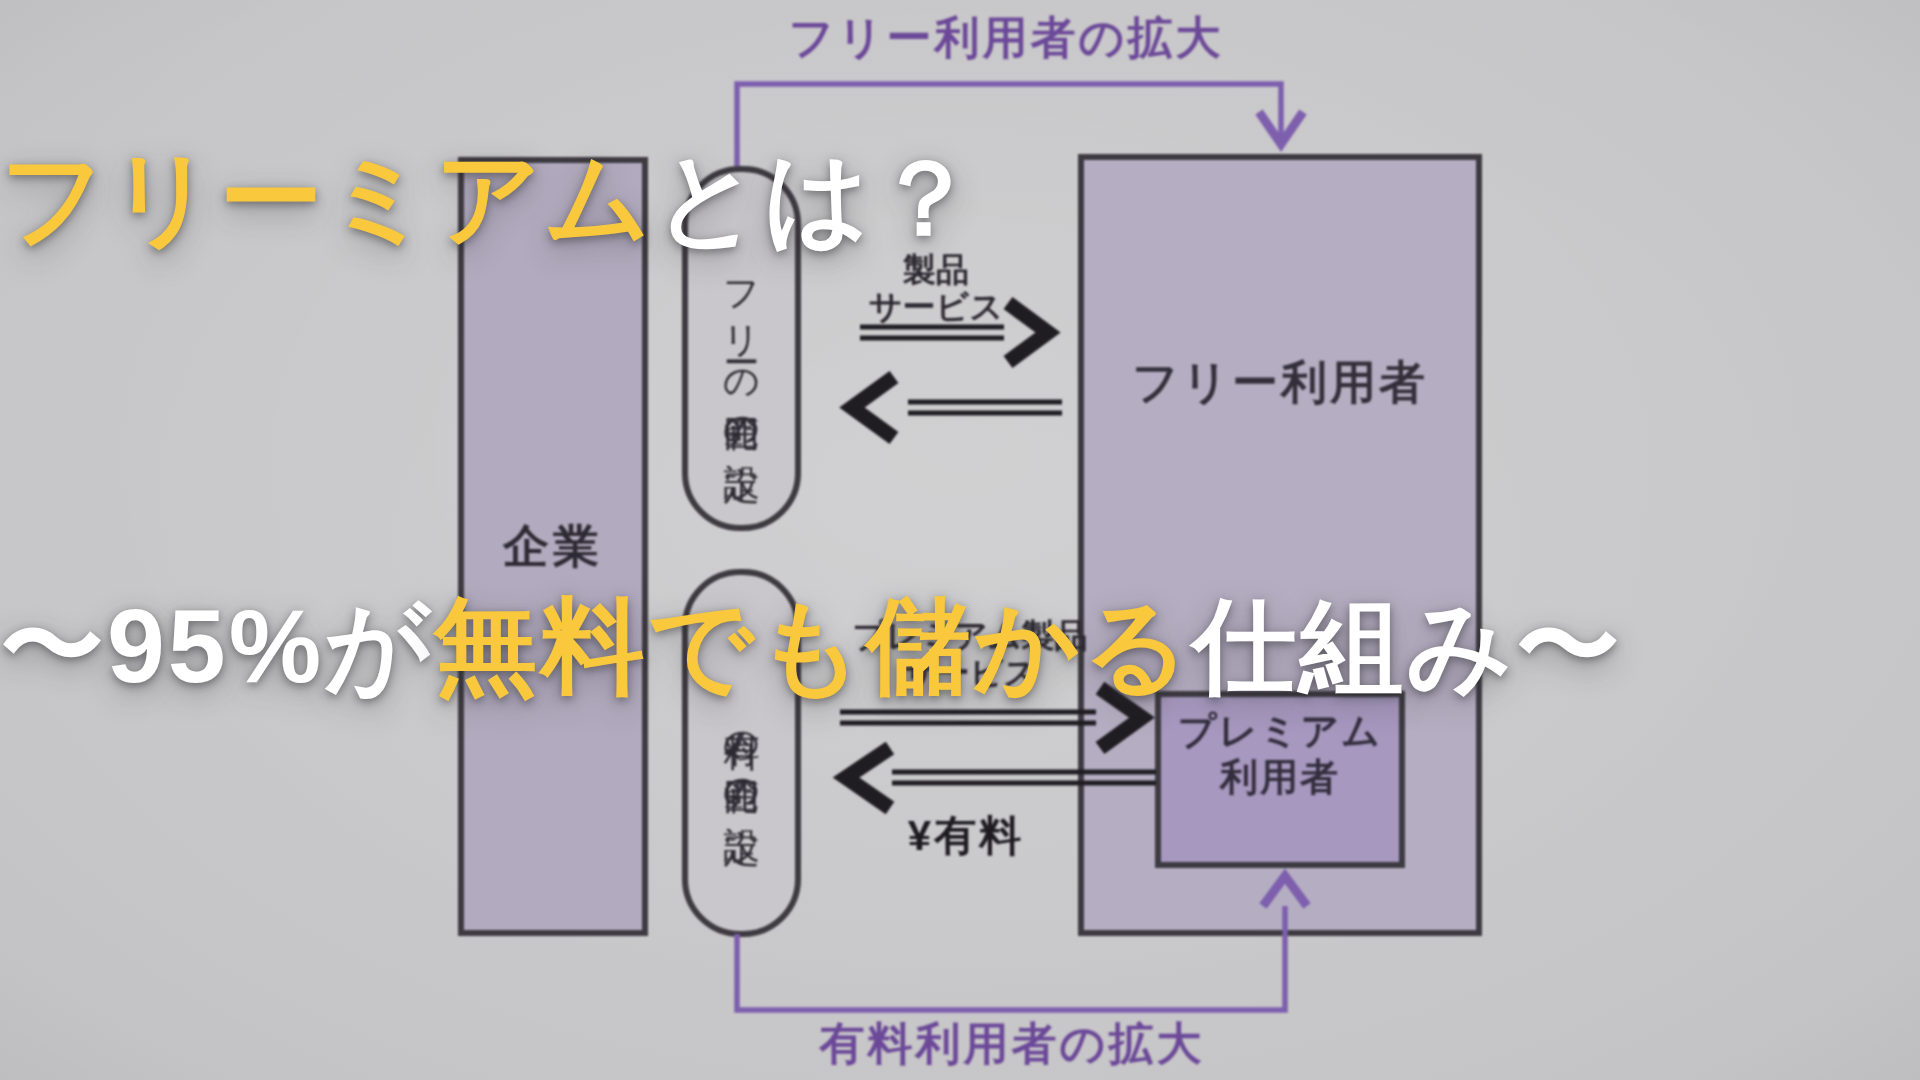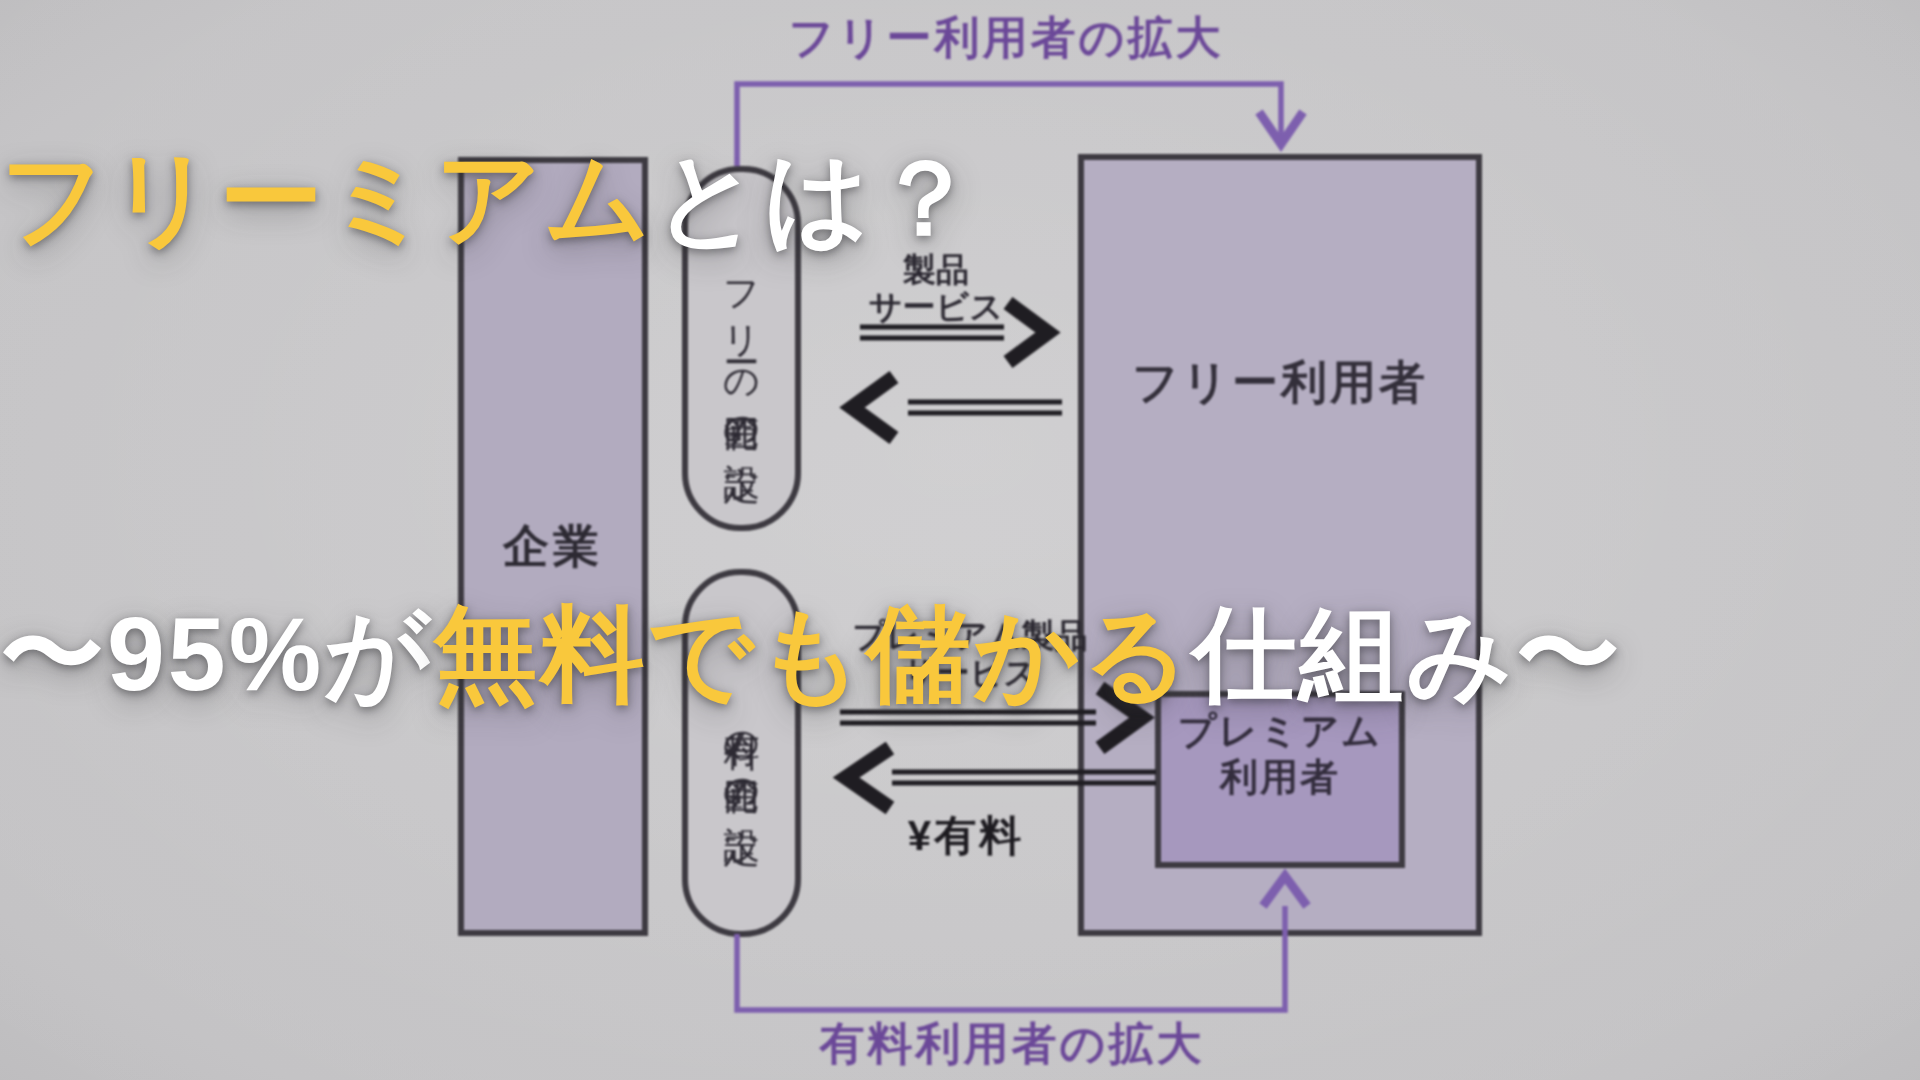--- a/index.html
+++ b/index.html
@@ -37,21 +37,21 @@
   .arrow-label.premium-offer{left:820px;top:618px;width:300px;}
   .paid-label{position:absolute;left:866px;top:808px;width:200px;text-align:center;
     font-size:42px;font-weight:600;color:#1d1b20;letter-spacing:3px;}
   svg.arrows{position:absolute;left:0;top:0;}
   
   .title-line{position:absolute;left:0;width:100%;text-align:left;font-weight:700;
     font-size:104px;line-height:1;letter-spacing:3px;white-space:nowrap;
     text-shadow:0 3px 10px rgba(45,45,50,0.55), 0 10px 30px rgba(45,45,50,0.35);}
   .title-line .w{color:#ffffff;}
   .title-line .y{color:#f9c83c;}
-  .t1{top:146px;} .t2{top:404px;} .t3{top:594px;margin-top:8px;}
+  .t1{top:146px;} .t2{top:404px;} .t3{top:594px;}
 </style>
 </head>
 <body>
 
 <div class="canvas">
 
   <div class="diagram">
 
     <div class="flow-label top">フリー利用者の拡大</div>
 

